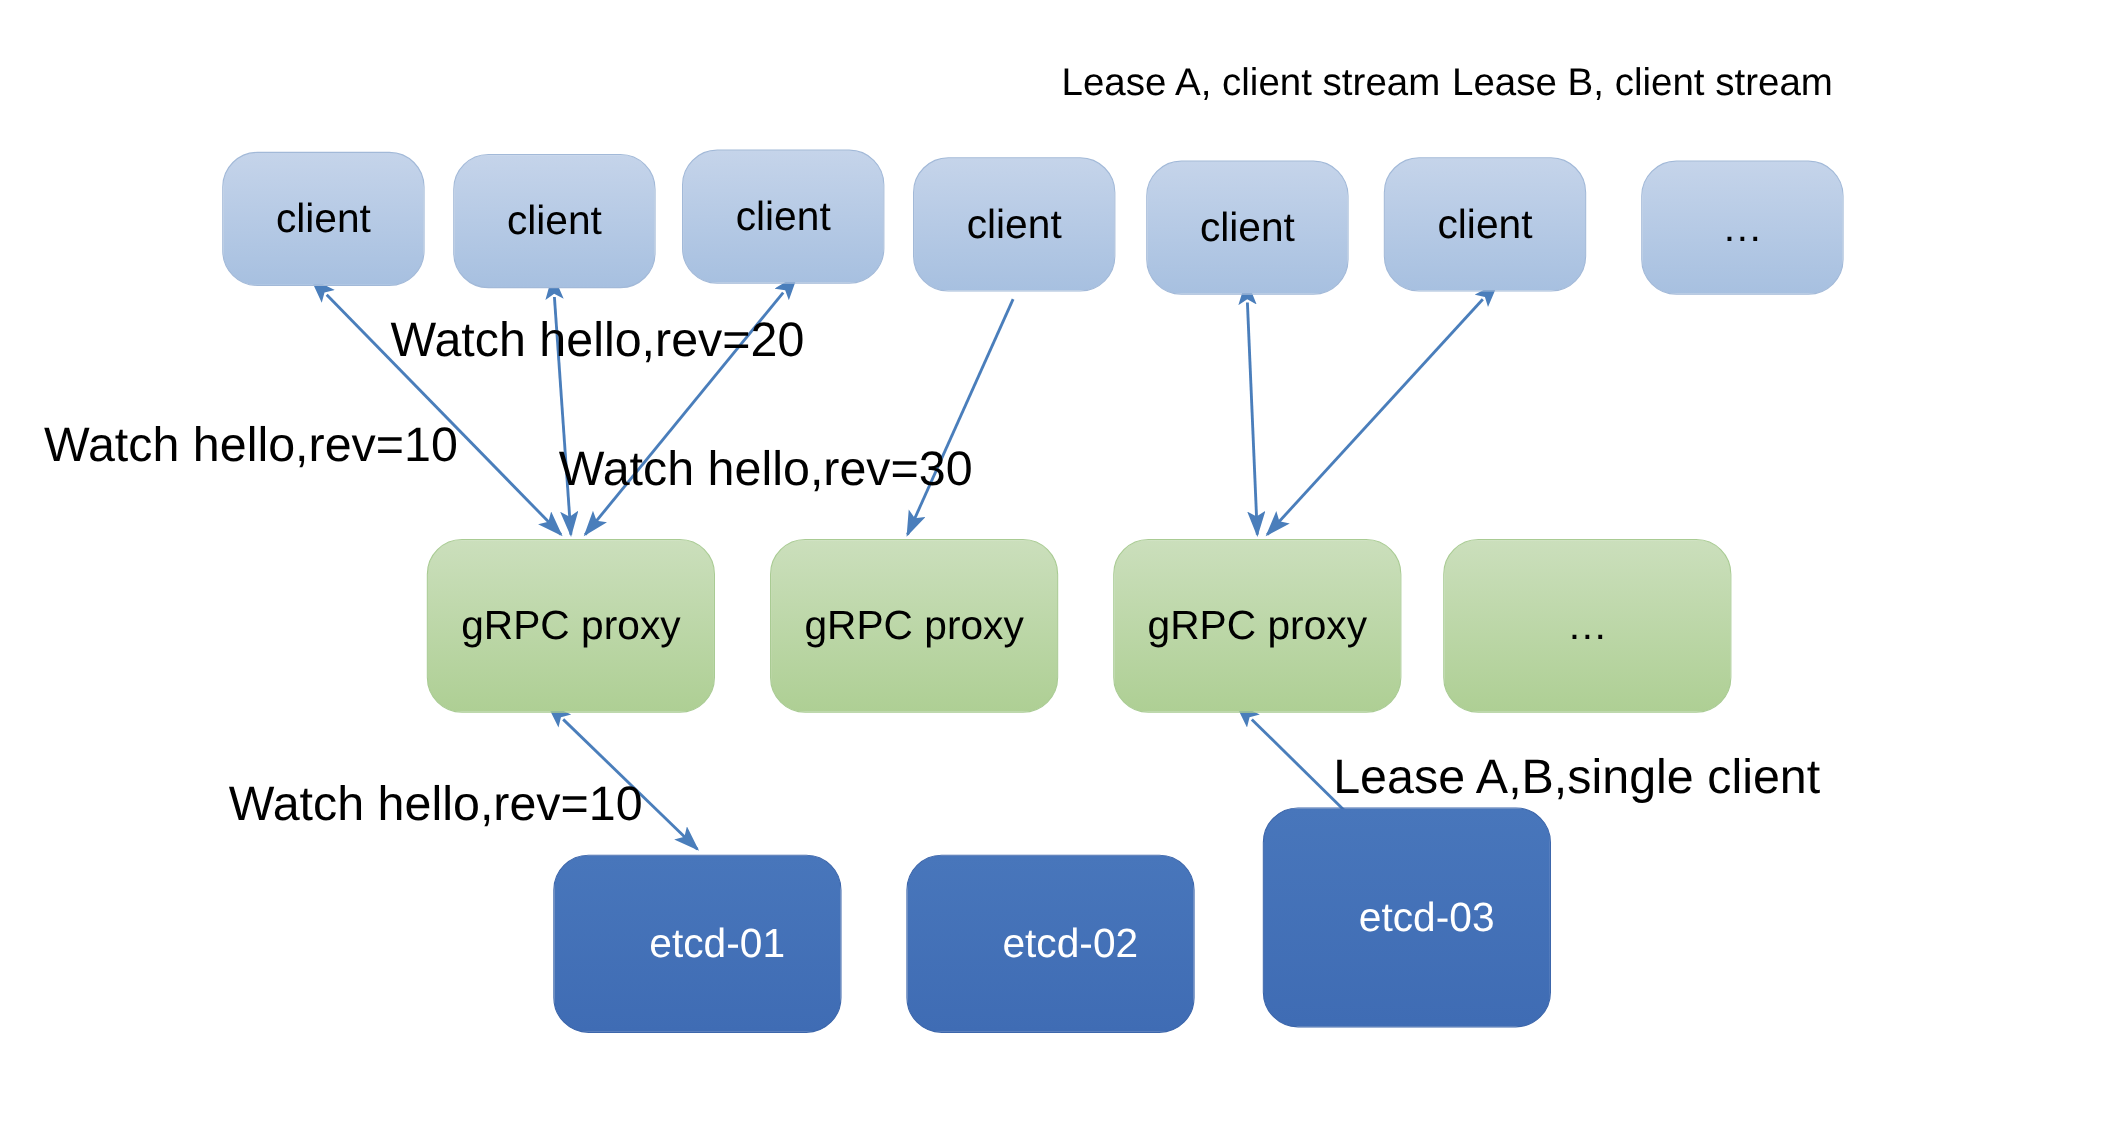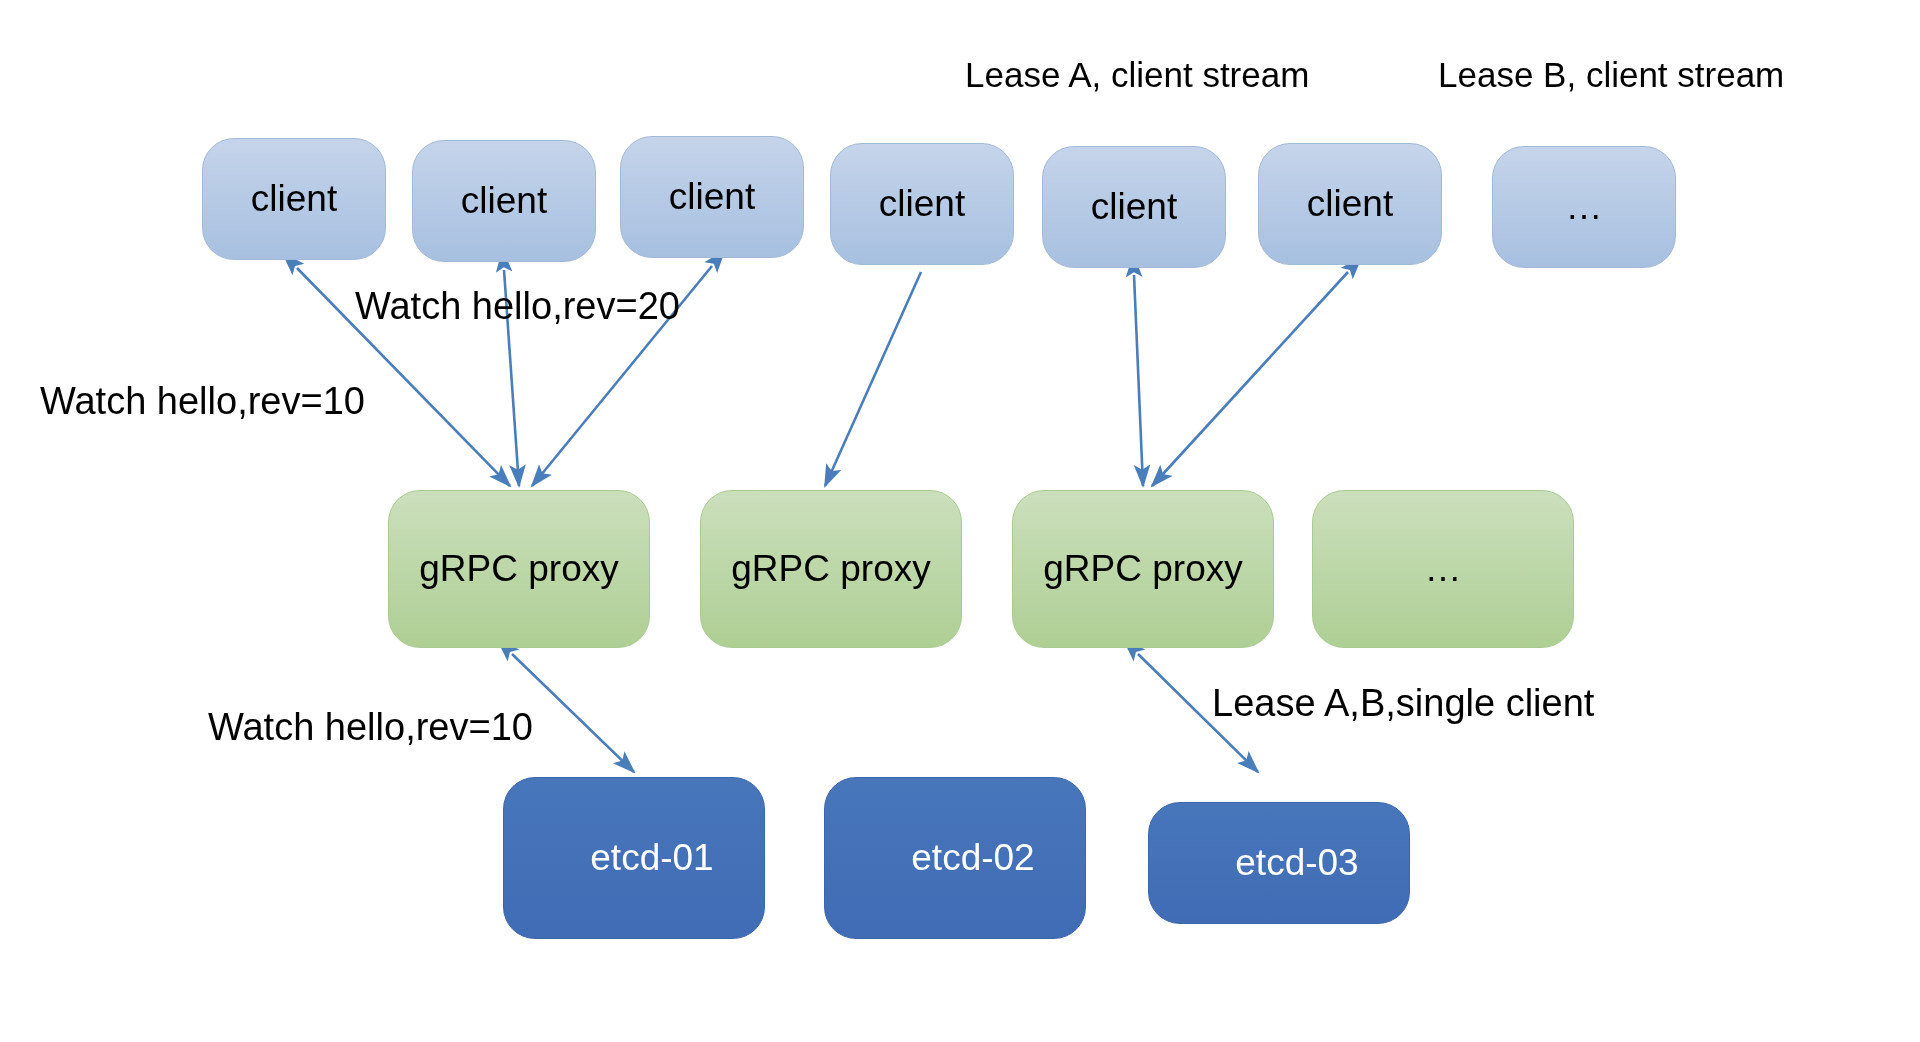--- a/index.html
+++ b/index.html
@@ -50,21 +50,21 @@
   .node-etcd {
     background: linear-gradient(180deg, #4876bb 0%, #3f6cb4 100%);
     border: 1px solid #3c66ab;
     color: #ffffff;
     font-size: 37px;
     padding-left: 36px;
   }
   .edge-label {
     position: absolute;
     color: #000000;
-    font-size: 38px;
+    font-size: 44px;
     white-space: nowrap;
     line-height: 1.15;
   }
   .top-label {
     position: absolute;
     color: #000000;
     font-size: 35px;
     white-space: nowrap;
   }
 </style>
@@ -94,37 +94,38 @@
     <line x1="1134" y1="275" x2="1143" y2="486" stroke="#4a7ebb" stroke-width="2.6" marker-start="url(#ah-start)" marker-end="url(#ah)"></line>
 
     <line x1="1348" y1="272" x2="1152" y2="486" stroke="#4a7ebb" stroke-width="2.6" marker-start="url(#ah-start)" marker-end="url(#ah)"></line>
 
     <line x1="512" y1="654" x2="634" y2="772" stroke="#4a7ebb" stroke-width="2.6" marker-start="url(#ah-start)" marker-end="url(#ah)"></line>
 
     <line x1="1138" y1="654" x2="1258" y2="772" stroke="#4a7ebb" stroke-width="2.6" marker-start="url(#ah-start)" marker-end="url(#ah)"></line>
   </svg>
 
   <div class="top-label" style="left:965px; top:55px;">Lease A, client stream</div>
-  <div class="top-label" style="left:1438px; top:55px;">Lease B, client stream</div>
+  <div class="top-label" style="left:1320px; top:55px;">Lease B, client stream</div>
 
   <div class="node node-client" style="left:202px; top:138px; width:184px; height:122px;">client</div>
   <div class="node node-client" style="left:412px; top:140px; width:184px; height:122px;">client</div>
   <div class="node node-client" style="left:620px; top:136px; width:184px; height:122px;">client</div>
   <div class="node node-client" style="left:830px; top:143px; width:184px; height:122px;">client</div>
   <div class="node node-client" style="left:1042px; top:146px; width:184px; height:122px;">client</div>
   <div class="node node-client" style="left:1258px; top:143px; width:184px; height:122px;">client</div>
   <div class="node node-client" style="left:1492px; top:146px; width:184px; height:122px;">…</div>
 
   <div class="node node-proxy" style="left:388px; top:490px; width:262px; height:158px;">gRPC proxy</div>
   <div class="node node-proxy" style="left:700px; top:490px; width:262px; height:158px;">gRPC proxy</div>
   <div class="node node-proxy" style="left:1012px; top:490px; width:262px; height:158px;">gRPC proxy</div>
   <div class="node node-proxy" style="left:1312px; top:490px; width:262px; height:158px;">…</div>
 
   <div class="node node-etcd" style="left:503px; top:777px; width:262px; height:162px;">etcd-01</div>
   <div class="node node-etcd" style="left:824px; top:777px; width:262px; height:162px;">etcd-02</div>
-  <div class="node node-etcd" style="left:1148px; top:802px; width:262px; height:122px;">etcd-03</div>
+  <div class="node node-etcd" style="left:1148px; top:734px; width:262px; height:200px;">etcd-03</div>
 
   <div class="edge-label" style="left:40px; top:380px;">Watch hello,rev=10</div>
   <div class="edge-label" style="left:355px; top:285px;">Watch hello,rev=20</div>
+  <div class="edge-label" style="left:508px; top:402px;">Watch hello,rev=30</div>
   <div class="edge-label" style="left:208px; top:706px;">Watch hello,rev=10</div>
   <div class="edge-label" style="left:1212px; top:682px;">Lease A,B,single client</div>
 
 </div>
 
 </body></html>

